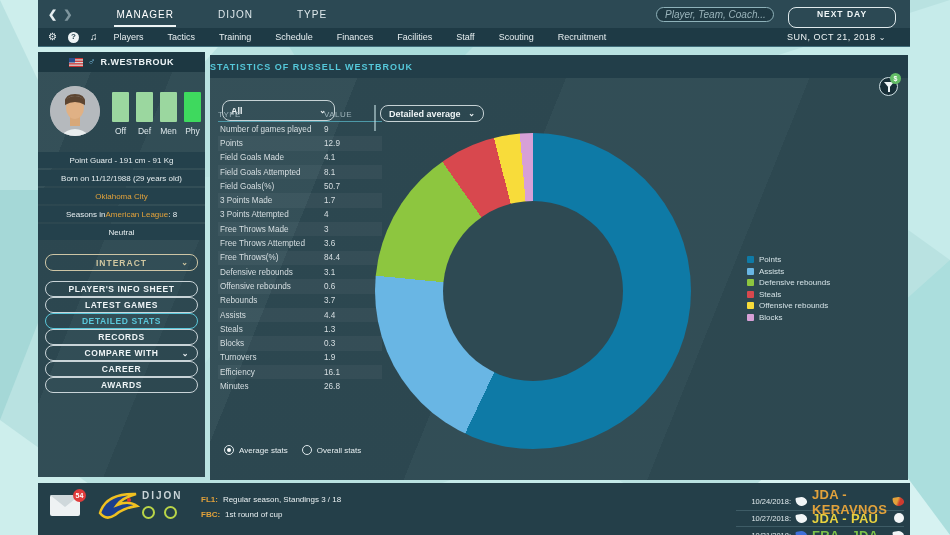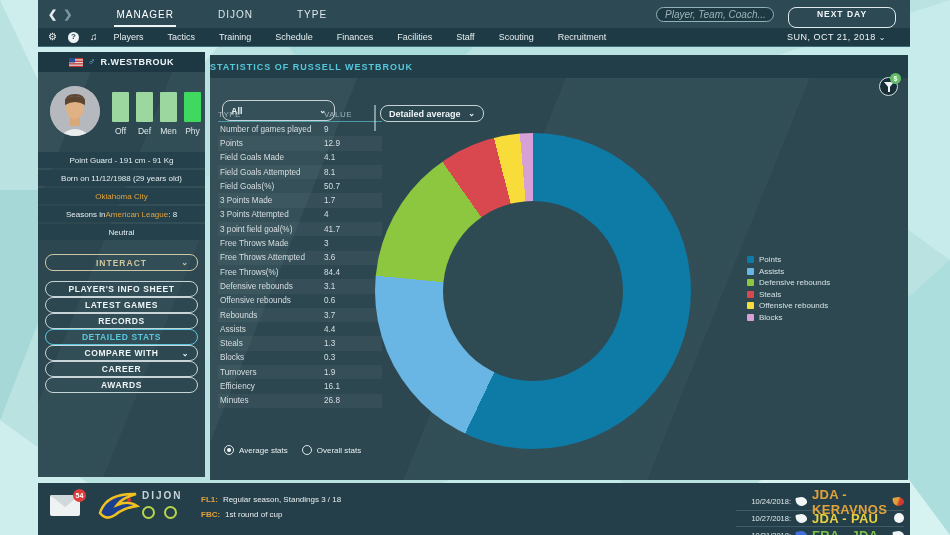--- a/index.html
+++ b/index.html
@@ -249,25 +249,25 @@
       <span>INTERACT</span>
       <span class="chev">⌄</span>
     </div>
     <div id="side-buttons">
         <div class="side-btn">
           <span>PLAYER'S INFO SHEET</span>
         </div>
         <div class="side-btn">
           <span>LATEST GAMES</span>
         </div>
-        <div class="side-btn">
-          <span>RECORDS</span>
-        </div>
         <div class="side-btn active">
           <span>DETAILED STATS</span>
+        </div>
+        <div class="side-btn">
+          <span>RECORDS</span>
         </div>
         <div class="side-btn">
           <span>COMPARE WITH</span>
           <span class="chev">⌄</span>
         </div>
         <div class="side-btn">
           <span>CAREER</span>
         </div>
         <div class="side-btn">
           <span>AWARDS</span>
@@ -315,24 +315,20 @@
             <span class="t-label">Field Goals(%)</span>
             <span class="t-val">50.7</span>
           </div>
           <div class="t-row">
             <span class="t-label">3 Points Made</span>
             <span class="t-val">1.7</span>
           </div>
           <div class="t-row">
             <span class="t-label">3 Points Attempted</span>
             <span class="t-val">4</span>
-          </div>
-          <div class="t-row">
-            <span class="t-label">3 point field goal(%)</span>
-            <span class="t-val">41.7</span>
           </div>
           <div class="t-row">
             <span class="t-label">Free Throws Made</span>
             <span class="t-val">3</span>
           </div>
           <div class="t-row">
             <span class="t-label">Free Throws Attempted</span>
             <span class="t-val">3.6</span>
           </div>
           <div class="t-row">

